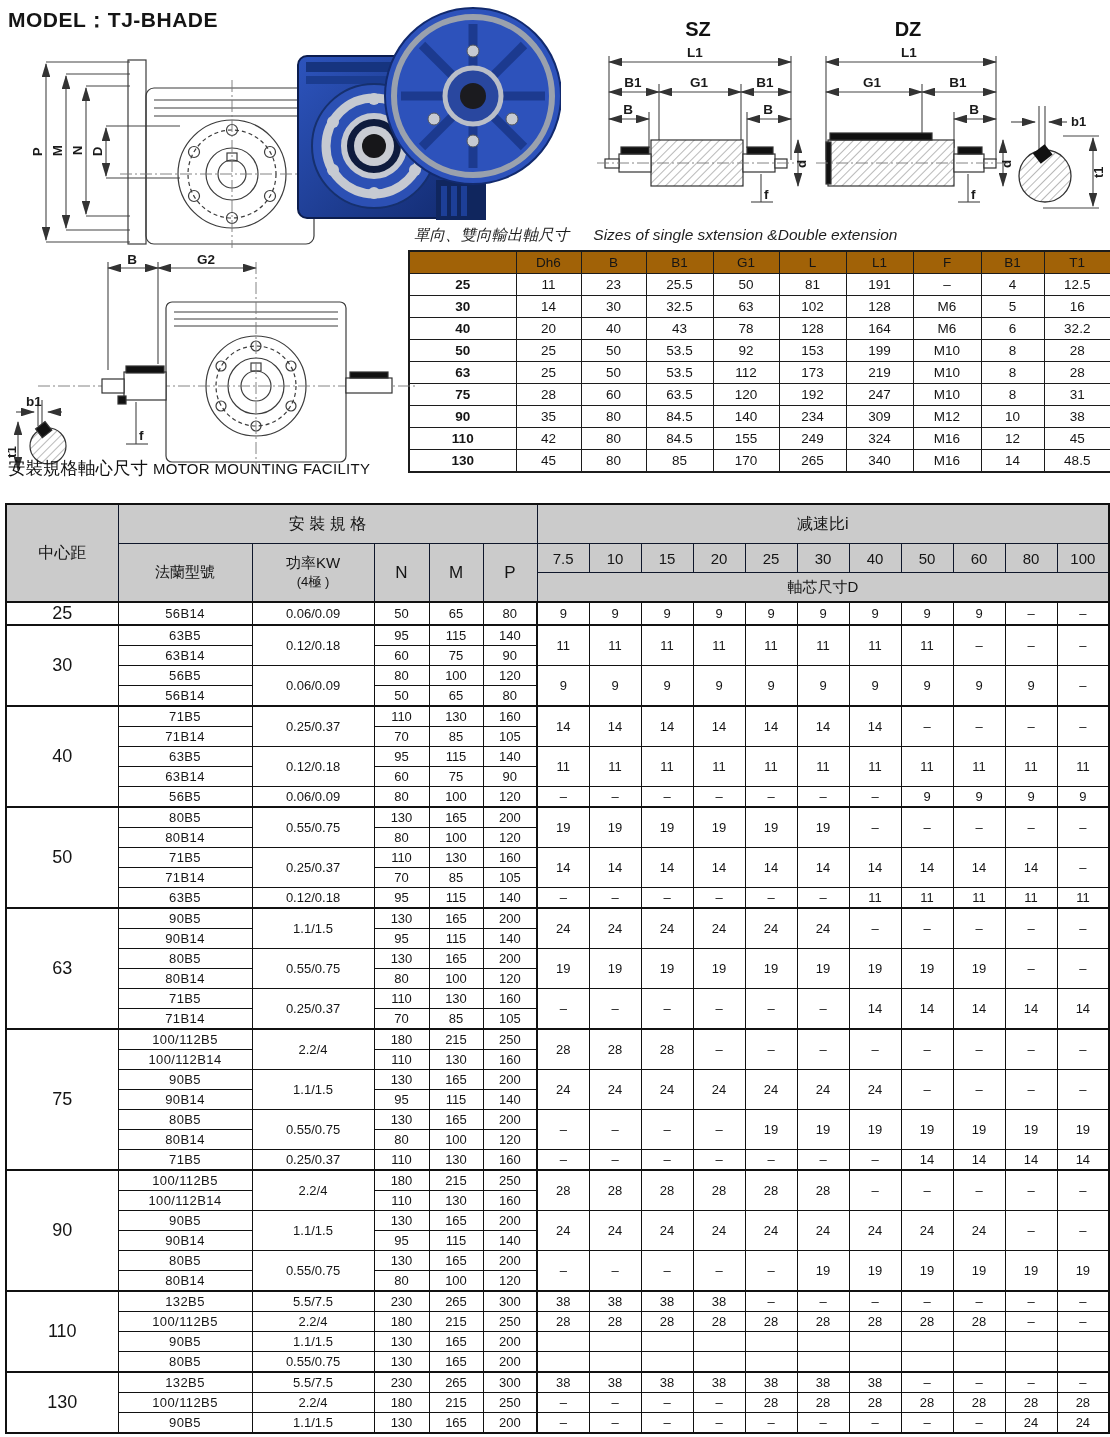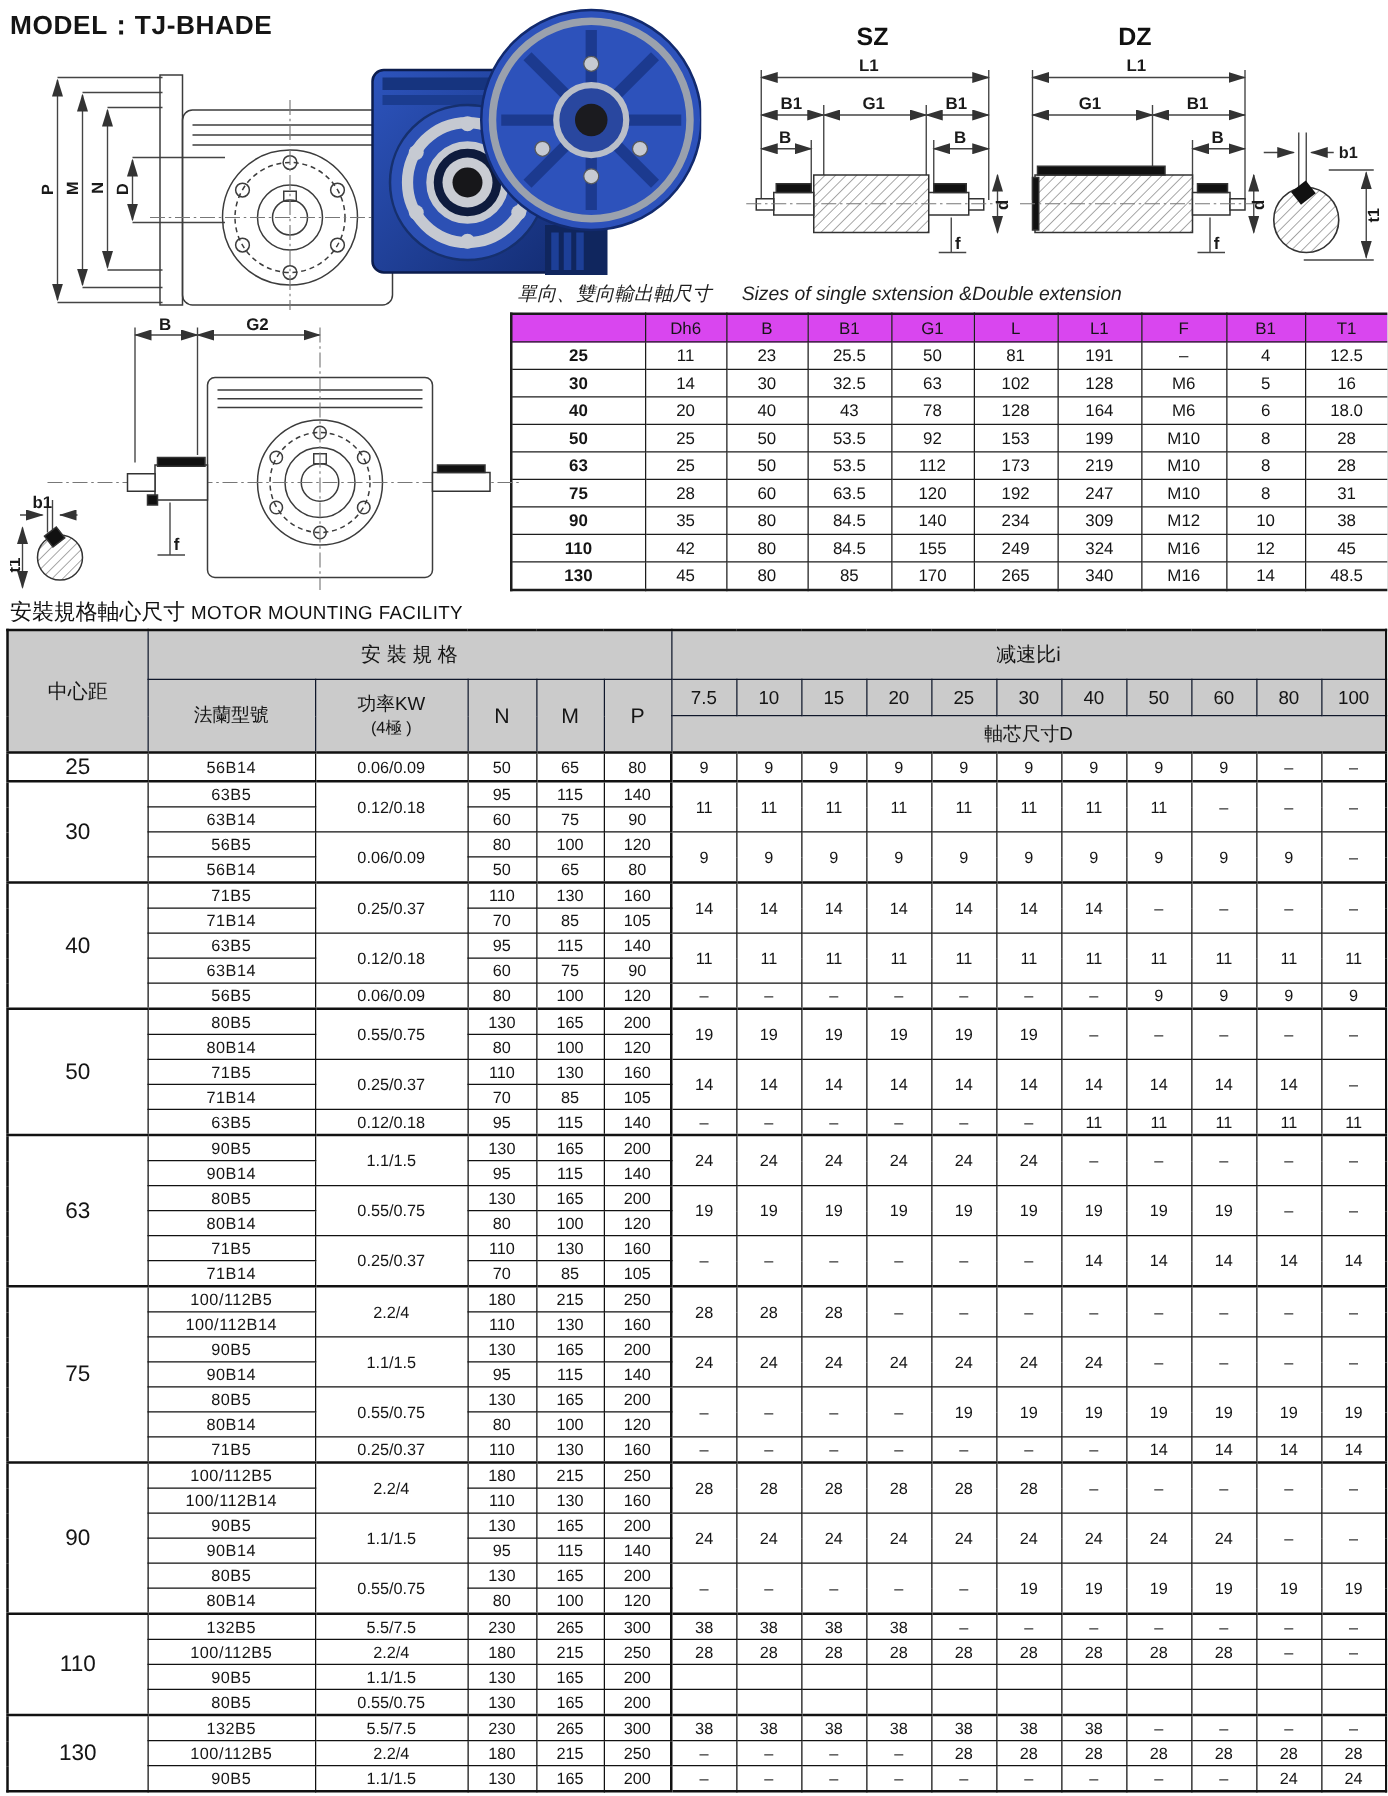--- a/index.html
+++ b/index.html
@@ -9,25 +9,25 @@
               letter-spacing:.5px;margin:0;}
   svg.sv{position:absolute;}
   svg text{font-family:"Liberation Sans",sans-serif;}
   .caption{position:absolute;left:414px;top:225px;font-style:italic;font-size:15.5px;
            white-space:nowrap;color:#1e1e1e;}
   .caption .zh{margin-right:20px;}
 
   
   .dim-table{position:absolute;left:408px;top:250px;width:702px;border-collapse:collapse;
              table-layout:fixed;text-align:center;border:2px solid #1c1c1c;}
-  .dim-table th{background:#d946ef;font-weight:normal;}
+  .dim-table th{background:#a16207;font-weight:normal;}
   .dim-table th,.dim-table td{border:1px solid #1c1c1c;font-size:13.5px;height:21px;padding:0;}
   .dim-table td.rowhead{font-weight:bold;}
 
-  .section-title{position:absolute;left:8px;top:477px;font-size:17.5px;color:#111;white-space:nowrap;}
+  .section-title{position:absolute;left:8px;top:456px;font-size:17.5px;color:#111;white-space:nowrap;}
   .section-title .en{font-size:15px;letter-spacing:.3px;}
 
   
   .mount-table{position:absolute;left:5px;top:503px;width:1100px;border-collapse:collapse;
                table-layout:fixed;text-align:center;border:2px solid #111;}
   .mount-table th{background:#cbcbcb;font-weight:normal;border:1px solid #0f172a;padding:0;}
   .mount-table td{border:1px solid #111;height:19px;padding:0;font-size:13px;background:#fff;}
   .mount-table thead tr.hr1 th{height:38px;font-size:16px;}
   .mount-table th.th-center{font-size:17px;margin-top:26px;}
   .mount-table th.th-sub{font-size:15px;}
@@ -302,21 +302,21 @@
         <tr>
           <td class="rowhead">40</td>
           <td>20</td>
           <td>40</td>
           <td>43</td>
           <td>78</td>
           <td>128</td>
           <td>164</td>
           <td>M6</td>
           <td>6</td>
-          <td>18.0</td>
+          <td>32.2</td>
         </tr>
         <tr>
           <td class="rowhead">50</td>
           <td>25</td>
           <td>50</td>
           <td>53.5</td>
           <td>92</td>
           <td>153</td>
           <td>199</td>
           <td>M10</td>

